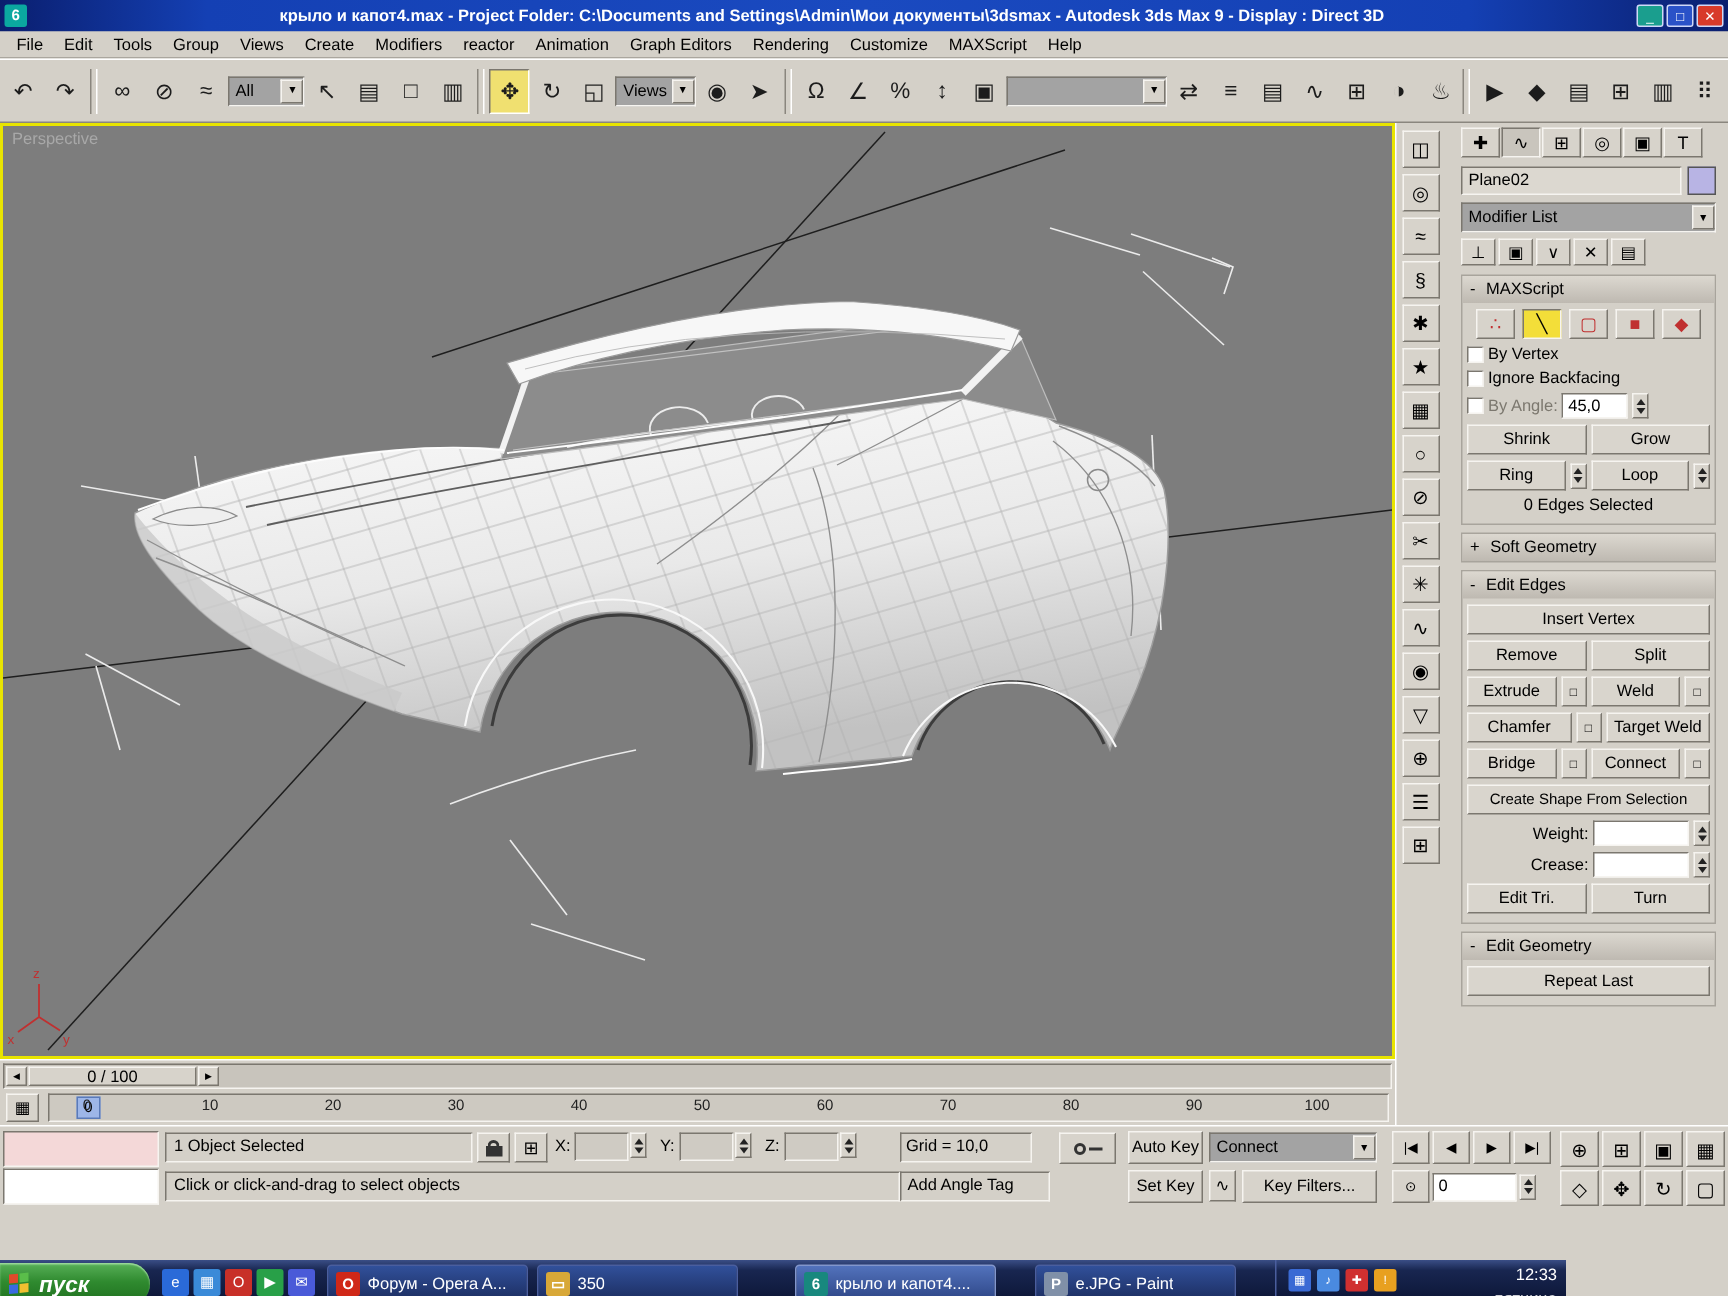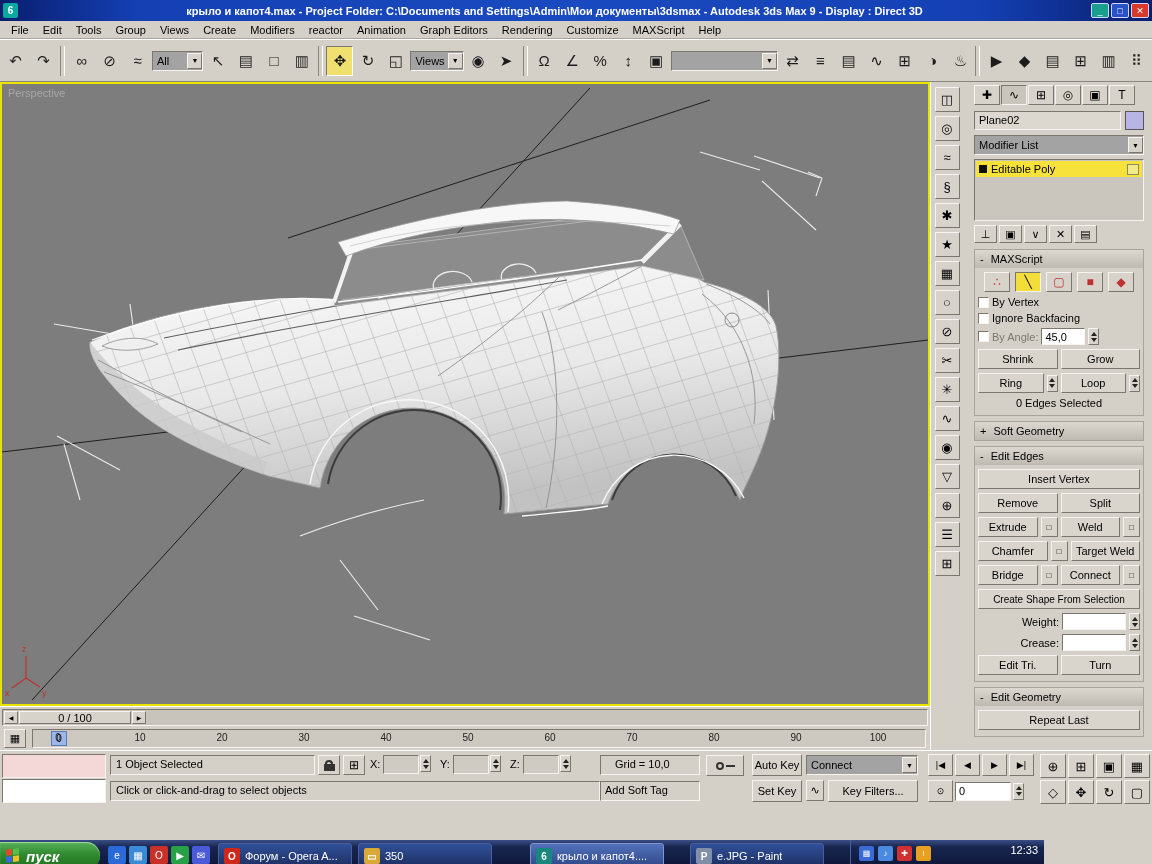--- a/index.html
+++ b/index.html
@@ -103,21 +103,21 @@
   #listener-bottom{left:2px;top:28px;width:104px;height:24px;background:#fff}
   #sel-status{left:110px;top:4px;width:205px;height:20px;padding:2px 5px;white-space:nowrap}
   #prompt-line{left:110px;top:30px;width:490px;height:20px;padding:2px 5px;white-space:nowrap}
   #lock-btn{left:318px;top:4px;width:22px;height:20px}
   .lock-shackle{width:8px;height:5px;border:2px solid #333;border-bottom:none;border-radius:4px 4px 0 0}
   .lock-body{width:11px;height:7px;background:#333;margin-top:-1px}
   #absoff-btn{left:343px;top:4px;width:22px;height:20px;font-size:12px}
   .coordlbl{top:7px;width:12px}
   .coordfld{top:4px;width:36px;height:19px;background:#cfcbc3;padding:0 2px}
   .coordspin{top:4px}
-  #grid-display{left:600px;top:4px;width:100px;height:20px;padding:2px 14px;white-space:now}
+  #grid-display{left:600px;top:4px;width:88px;height:20px;padding:2px 3px;white-space:now}
   #add-time-tag{left:600px;top:30px;width:100px;height:20px;padding:2px 4px;white-space:nowrap}
   #kbd-override{left:706px;top:4px;width:38px;height:21px;gap:2px}
   .key-ring{width:8px;height:8px;border:2px solid #333;border-radius:50%}
   .key-tail{width:9px;height:2px;background:#333}
   #auto-key{left:752px;top:3px;width:50px;height:22px}
   #set-key{left:752px;top:29px;width:50px;height:22px}
   #key-mode-dd{left:806px;top:4px;width:112px}
   #mini-curve{left:806px;top:29px;width:18px;height:21px;font-size:11px}
   #key-filters{left:828px;top:29px;width:90px;height:22px}
   .smallbtn{display:flex;align-items:center;justify-content:center;font-size:11px}
@@ -385,27 +385,20 @@
   <div class="objrow">
     <span id="obj-name" class="sunken">Plane02</span>
     <span id="obj-color" style="background: rgb(184, 180, 228);"></span>
   </div>
 
   <div id="modifier-list" class="tdd">
     <span class="ddtxt">Modifier List</span>
     <span class="ddarrow">▼</span>
   </div>
 
-  <div id="stackbox" class="sunken">
-    <div id="stackrow">
-      <span class="sq"></span>
-      <span>Editable Poly</span>
-      <span class="lamp"></span>
-    </div>
-  </div>
 
   <div id="stackops">
       <span>⊥</span>
       <span>▣</span>
       <span>∨</span>
       <span>✕</span>
       <span>▤</span>
     </div>
 
   <div class="rollout">
@@ -586,21 +579,21 @@
       <i class="tri-dn"></i>
     </span>
   <span class="abs coordlbl" style="left:510px">Z:</span>
   <span class="abs sunken coordfld" style="left:523px"></span>
   <span class="abs spin coordspin" style="left:560px">
       <i class="tri-up"></i>
       <i class="tri-dn"></i>
     </span>
 
   <div id="grid-display" class="abs sunken">Grid = 10,0</div>
-  <div id="add-time-tag" class="abs sunken">Add Soft Tag</div>
+  <div id="add-time-tag" class="abs sunken">Add Angle Tag</div>
   <div id="kbd-override" class="abs raised ctr">
     <i class="key-ring"></i>
       <i class="key-tail"></i>
   </div>
 
   <div id="auto-key" class="abs raised smallbtn">Auto Key</div>
   <div id="set-key" class="abs raised smallbtn">Set Key</div>
   <div id="key-mode-dd" class="abs tdd">
     <span class="ddtxt">Connect</span>
     <span class="ddarrow">▼</span>

